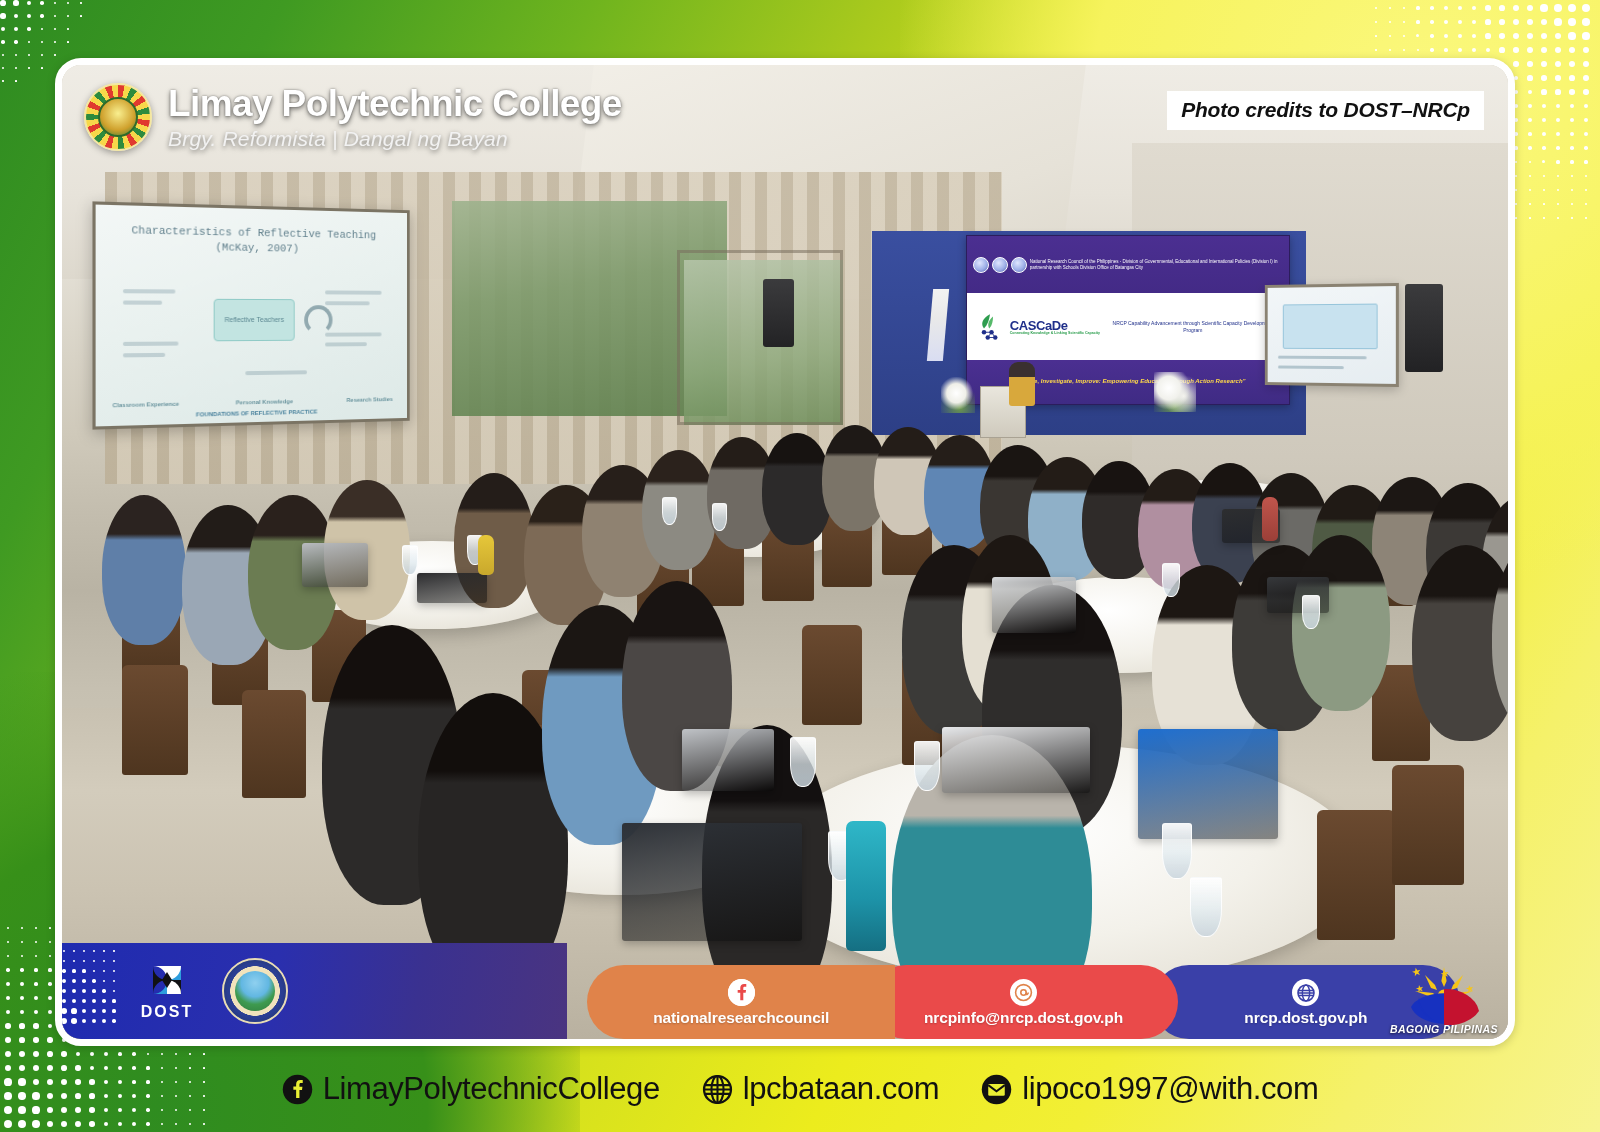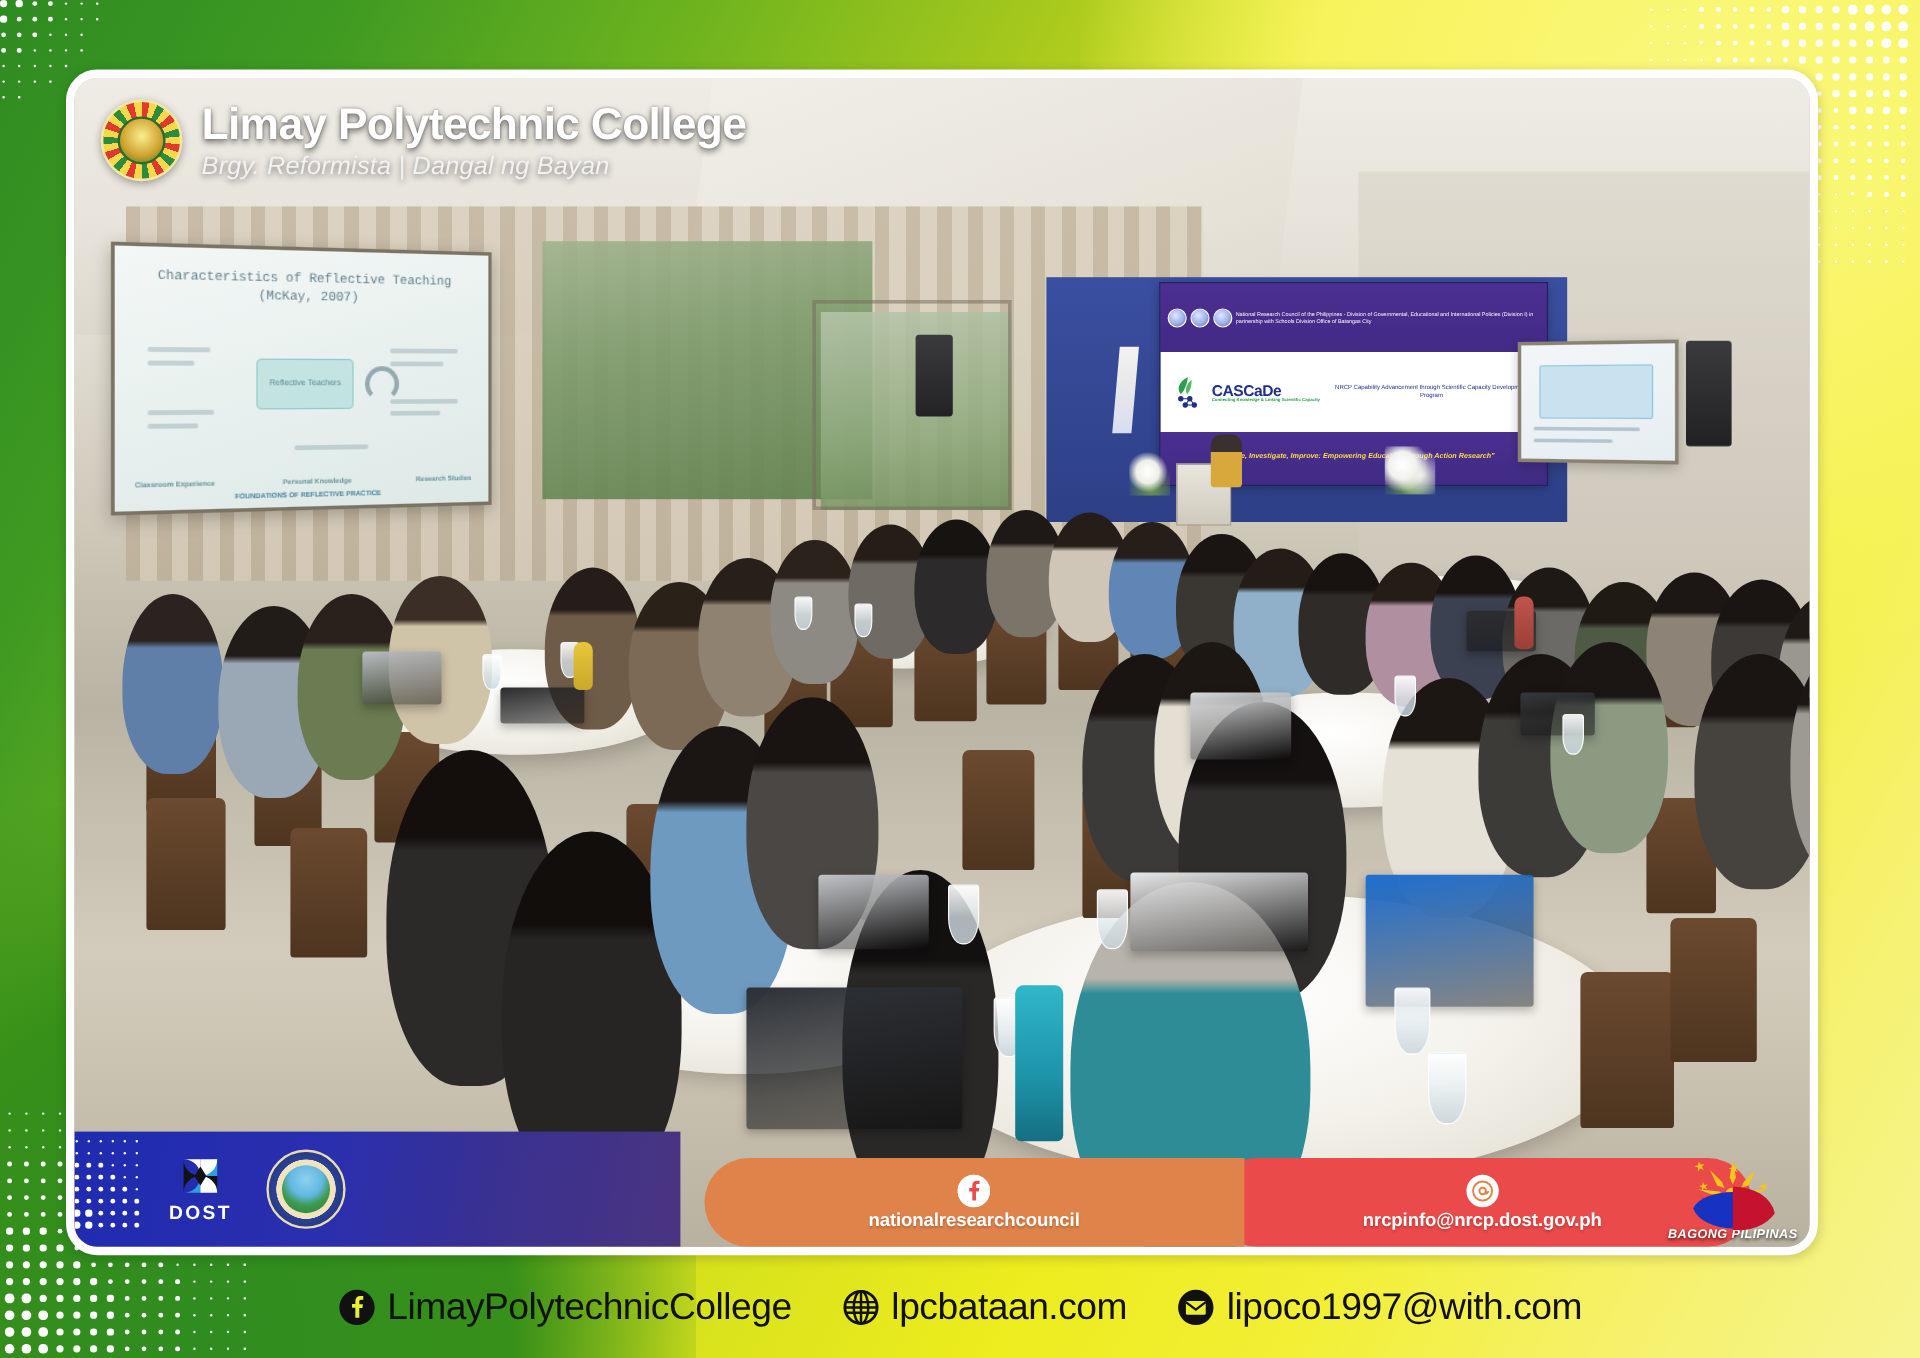--- a/index.html
+++ b/index.html
@@ -1157,20 +1157,21 @@
           <div class="bottle" style="left:54.21853388658368%;top:77.61806981519507%;width:2.7662517289073305%;height:13.347022587268995%;background:linear-gradient(180deg,#2fb7c8 0%,#1d93a8 60%,#156f82 100%);"></div>
         </div>
     </div>
 
     <div class="card-header">
       <div class="lpc-seal"></div>
       <div class="titles">
         <div class="school-name">Limay Polytechnic College</div>
         <div class="school-tag">Brgy. Reformista | Dangal ng Bayan</div>
       </div>
+      <div class="photo-credit">Photo credits to DOST–NRCp</div>
     </div>
 
     <div class="nrcp-bar">
       <div class="nrcp-left">
         <div class="dots dotfield" id="dots-nrcp">
             <i style="left:-1.1099999999999999px;top:-1.1099999999999999px;width:2.2199999999999998px;height:2.2199999999999998px;"></i>
             <i style="left:8.909188309203678px;top:-1.0908116907963215px;width:2.181623381592643px;height:2.181623381592643px;"></i>
             <i style="left:18.96562967010574px;top:-1.03437032989426px;width:2.06874065978852px;height:2.06874065978852px;"></i>
             <i style="left:29.056258738583256px;top:-0.9437412614167446px;width:1.8874825228334893px;height:1.8874825228334893px;"></i>
             <i style="left:39.176809592040605px;top:-0.8231904079593918px;width:1.6463808159187836px;height:1.6463808159187836px;"></i>
@@ -1260,20 +1261,30 @@
             <span class="pill-icon">
               <svg viewBox="0 0 24 24" width="19" height="19" aria-hidden="true">
                 <circle cx="12" cy="12" r="10" fill="none" stroke="#e0834a" stroke-width="2"></circle>
                 <circle cx="12" cy="12" r="3.4" fill="none" stroke="#e0834a" stroke-width="2"></circle>
                 <path d="M15.4 12 v2.6 a2.6 2.6 0 0 0 2.6 -2.6" fill="none" stroke="#e0834a" stroke-width="2"></path>
               </svg>
             </span>
             <span class="pill-label">nrcpinfo@nrcp.dost.gov.ph</span>
           </div>
 
+          <div class="pill">
+            <span class="pill-icon">
+              <svg viewBox="0 0 24 24" width="20" height="20" aria-hidden="true">
+                <circle cx="12" cy="12" r="9.6" fill="none" stroke="#3a40a8" stroke-width="1.9"></circle>
+                <ellipse cx="12" cy="12" rx="4.4" ry="9.6" fill="none" stroke="#3a40a8" stroke-width="1.7"></ellipse>
+                <path d="M2.6 9h18.8M2.6 15h18.8M2.4 12h19.2" stroke="#3a40a8" stroke-width="1.7" fill="none"></path>
+              </svg>
+            </span>
+            <span class="pill-label">nrcp.dost.gov.ph</span>
+          </div>
 
         </div>
 
         <div class="bagong">
           <div class="bagong-mark">
             <svg viewBox="0 0 78 62" width="78" height="62" aria-hidden="true">
               <g fill="#f5c518">
                 <path d="M39 4 L41.6 18 L39 24 L36.4 18 Z"></path>
                 <path d="M20 12 L30 22 L32 27 L26 25 Z"></path>
                 <path d="M58 12 L48 22 L46 27 L52 25 Z"></path>

